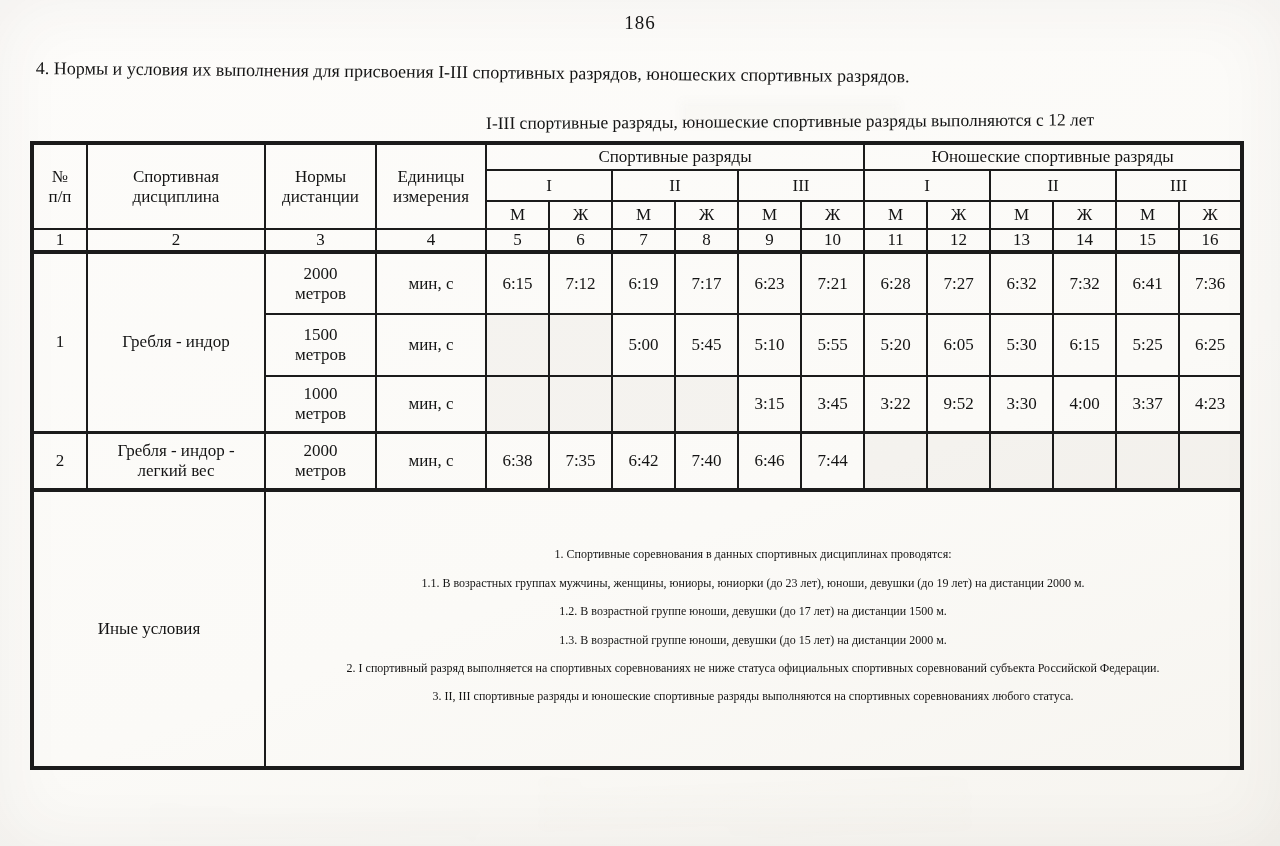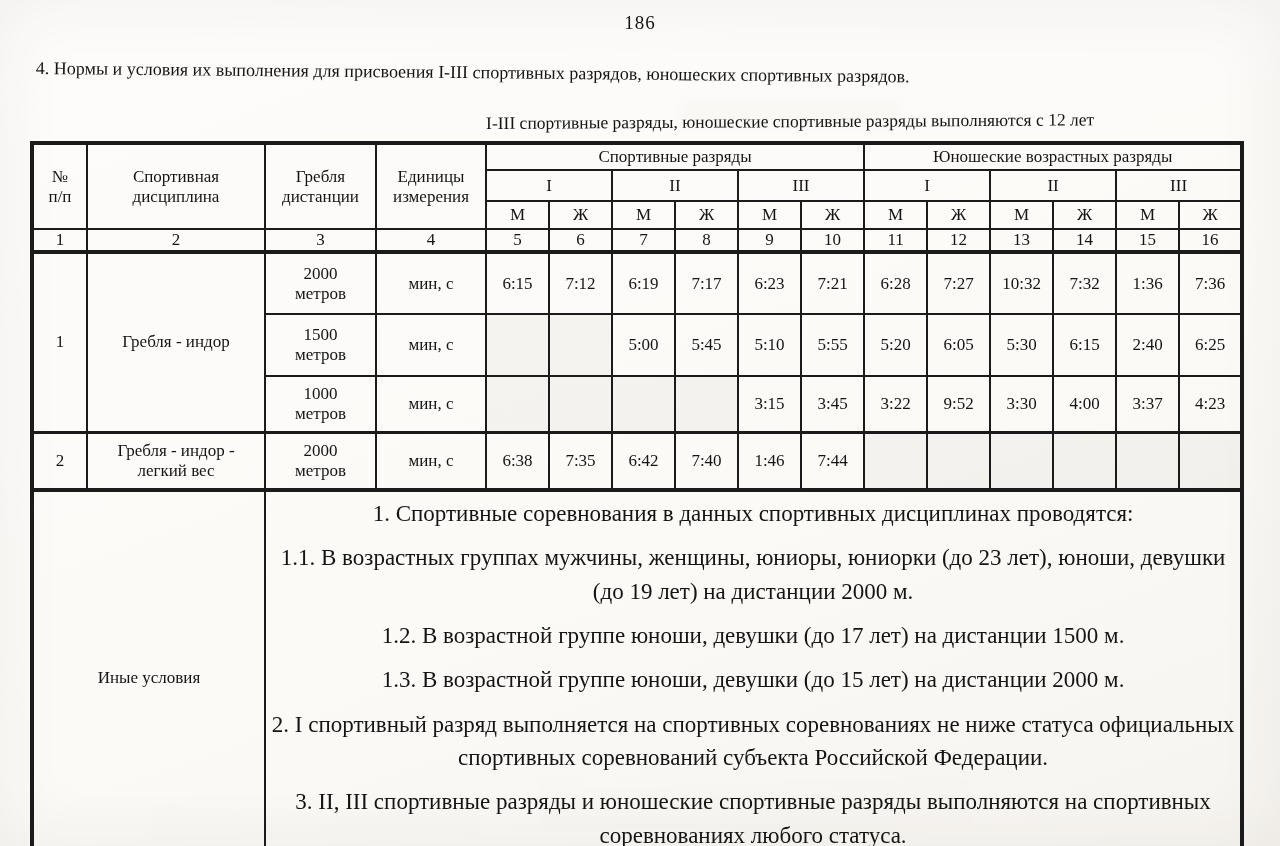--- a/index.html
+++ b/index.html
@@ -55,21 +55,21 @@
   tr.row-conditions > td { border-top: 4px solid #1b1b1b; }
   td.group-end { border-bottom: 3px solid #1b1b1b; }
   td.value-empty { background: rgba(120,115,100,0.055); }
   td.conditions-label { font-size: 19px; }
   td.conditions-text {
     text-align: left; vertical-align: top;
     padding: 1px 16px 6px 10px;
   }
   td.conditions-text p {
     margin: 10px 0 11px 0;
-    font-size: 23px; line-height: 1.45;
+    font-size: 12px; line-height: 1.45;
   }
   td.conditions-text p:first-child { margin-top: 5px; }
   .discipline-cell { font-size: 17.5px; }
   
   .smudge {
     position: absolute; pointer-events: none;
     filter: blur(5px); opacity: 0.5;
   }
   .smudge-1 { top: 782px; left: 540px; width: 430px; height: 50px;
     background: repeating-linear-gradient(178deg, rgba(110,105,95,0.10) 0 2px, transparent 2px 14px); }
@@ -105,26 +105,26 @@
         <col style="width:63px">
         <col style="width:63px">
         <col style="width:63px">
     </colgroup>
     <thead>
       <tr class="row-groups">
         <th rowspan="3" class="pre">№
 п/п</th>
         <th rowspan="3" class="pre">Спортивная
 дисциплина</th>
-        <th rowspan="3" class="pre">Гребля
+        <th rowspan="3" class="pre">Нормы
 дистанции</th>
         <th rowspan="3" class="pre">Единицы
 измерения</th>
         <th colspan="6">Спортивные разряды</th>
-        <th colspan="6">Юношеские возрастных разряды</th>
+        <th colspan="6">Юношеские спортивные разряды</th>
       </tr>
       <tr class="row-ranks">
         <th colspan="2">I</th>
         <th colspan="2">II</th>
         <th colspan="2">III</th>
         <th colspan="2">I</th>
         <th colspan="2">II</th>
         <th colspan="2">III</th>
       </tr>
       <tr class="row-sex">
@@ -168,40 +168,40 @@
 метров</td>
         <td>мин, с</td>
         <td>6:15</td>
         <td>7:12</td>
         <td>6:19</td>
         <td>7:17</td>
         <td>6:23</td>
         <td>7:21</td>
         <td>6:28</td>
         <td>7:27</td>
-        <td>10:32</td>
+        <td>6:32</td>
         <td>7:32</td>
-        <td>1:36</td>
+        <td>6:41</td>
         <td>7:36</td>
       </tr>
       <tr class="row-data">
         <td class="pre">1500
 метров</td>
         <td>мин, с</td>
         <td class="value-empty"></td>
         <td class="value-empty"></td>
         <td>5:00</td>
         <td>5:45</td>
         <td>5:10</td>
         <td>5:55</td>
         <td>5:20</td>
         <td>6:05</td>
         <td>5:30</td>
         <td>6:15</td>
-        <td>2:40</td>
+        <td>5:25</td>
         <td>6:25</td>
       </tr>
       <tr class="row-data-short">
         <td class="pre group-end">1000
 метров</td>
         <td class="group-end">мин, с</td>
         <td class="value-empty group-end"></td>
         <td class="value-empty group-end"></td>
         <td class="value-empty group-end"></td>
         <td class="value-empty group-end"></td>
@@ -218,21 +218,21 @@
         <td>2</td>
         <td class="discipline-cell pre">Гребля - индор -
 легкий вес</td>
         <td class="pre">2000
 метров</td>
         <td>мин, с</td>
         <td>6:38</td>
         <td>7:35</td>
         <td>6:42</td>
         <td>7:40</td>
-        <td>1:46</td>
+        <td>6:46</td>
         <td>7:44</td>
         <td class="value-empty"></td>
         <td class="value-empty"></td>
         <td class="value-empty"></td>
         <td class="value-empty"></td>
         <td class="value-empty"></td>
         <td class="value-empty"></td>
       </tr>
       <tr class="row-conditions">
         <td colspan="2" class="conditions-label">Иные условия</td>

